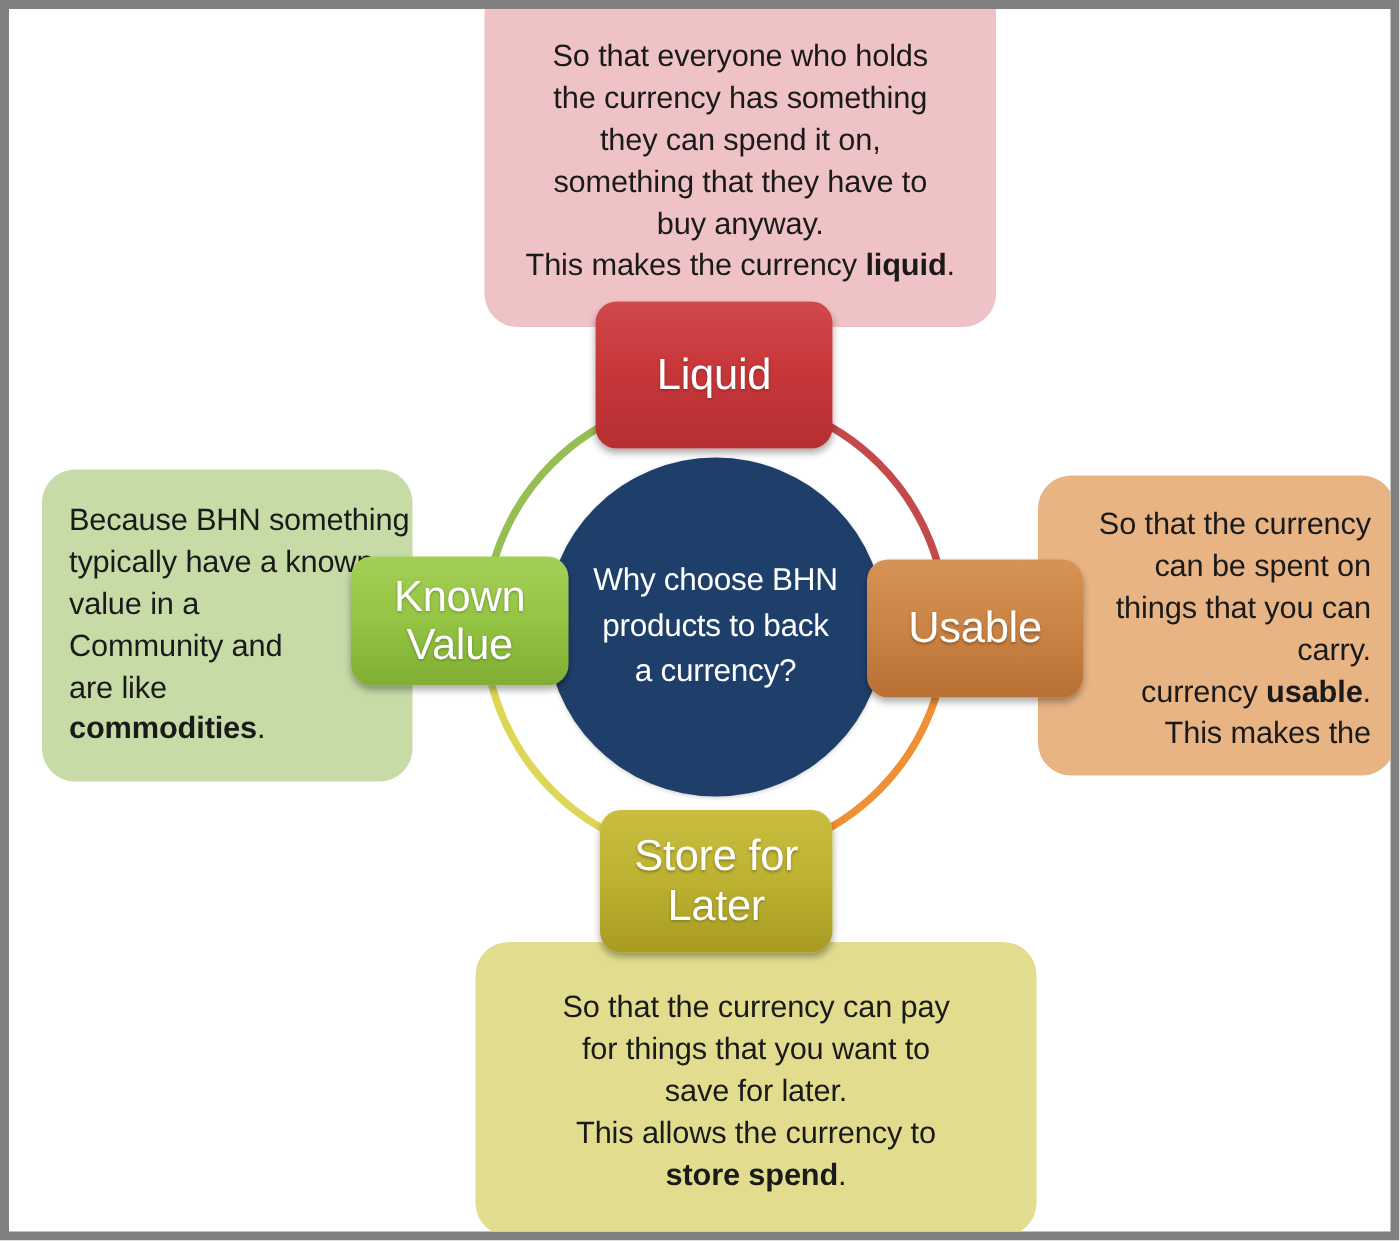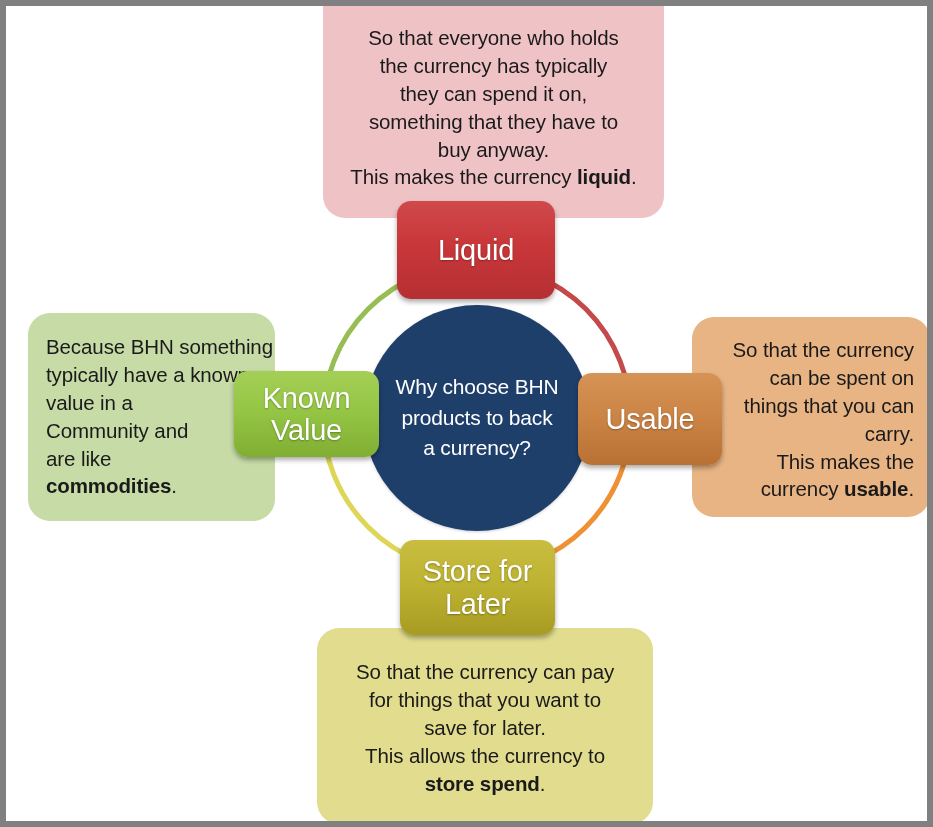--- a/index.html
+++ b/index.html
@@ -48,21 +48,21 @@
     text-align: left;
     padding: 20px 0 0 18px;
   }
   #card-usable {
     left: 686px; top: 311px; width: 238px; height: 200px;
     background: #e8b483;
     text-align: right;
     padding: 19px 16px 0 0;
   }
   #card-store {
-    left: 311px; top: 622px; width: 336px; height: 196px;
+    left: 311px; top: 622px; width: 374px; height: 196px;
     background: #e2dd8e;
     text-align: center;
     padding: 30px 8px 0 8px;
   }
 
   
   #ring {
     position: absolute;
     left: 311px; top: 252px;
     width: 320px; height: 320px;
@@ -124,43 +124,43 @@
     background: linear-gradient(180deg, #c8bd3f 0%, #bdb231 48%, #a79c22 100%);
   }
 </style>
 </head>
 <body>
 
 <div id="canvas" style="border-color: rgb(128, 128, 128); background: rgb(255, 255, 255); text-decoration: underline;">
 
   <div class="card" id="card-liquid" style="background: rgb(239, 195, 198); text-align: center;">
       <span class="ln">So that everyone who holds</span>
-      <span class="ln">the currency has typically</span>
+      <span class="ln">the currency has something</span>
       <span class="ln">they can spend it on,</span>
       <span class="ln">something that they have to</span>
       <span class="ln">buy anyway.</span>
       <span class="ln">This makes the currency <b>liquid</b>.</span>
     </div>
 
   <div class="card" id="card-known" style="background: rgb(198, 219, 166); text-align: left;">
       <span class="ln">Because BHN something</span>
       <span class="ln">typically have a known</span>
       <span class="ln">value in a</span>
       <span class="ln">Community and</span>
       <span class="ln">are like</span>
       <span class="ln"><b>commodities</b>.</span>
     </div>
 
   <div class="card" id="card-usable" style="background: rgb(232, 180, 131); text-align: right;">
       <span class="ln">So that the currency</span>
       <span class="ln">can be spent on</span>
       <span class="ln">things that you can</span>
       <span class="ln">carry.</span>
+      <span class="ln">currency <b>usable</b>.</span>
       <span class="ln">This makes the</span>
-      <span class="ln">currency <b>usable</b>.</span>
     </div>
 
   <div class="card" id="card-store" style="background: rgb(226, 221, 142); text-align: center;">
       <span class="ln">So that the currency can pay</span>
       <span class="ln">for things that you want to</span>
       <span class="ln">save for later.</span>
       <span class="ln">This allows the currency to</span>
       <span class="ln"><b>store spend</b>.</span>
     </div>
 

